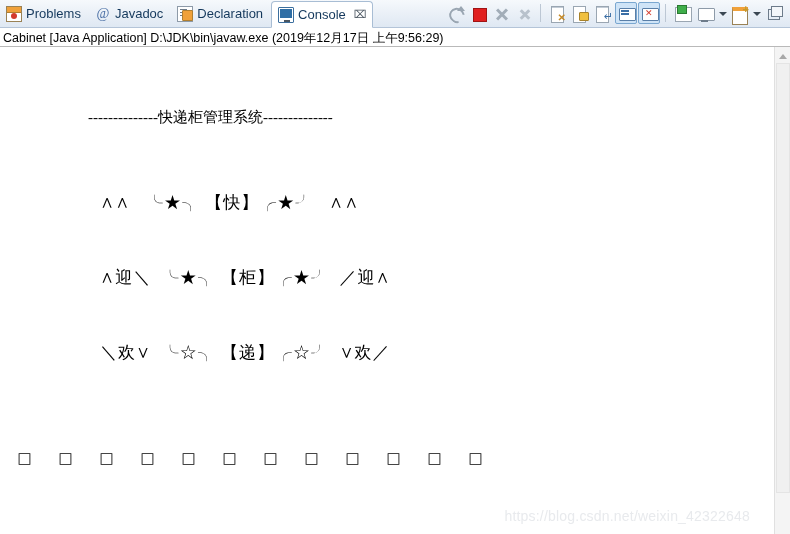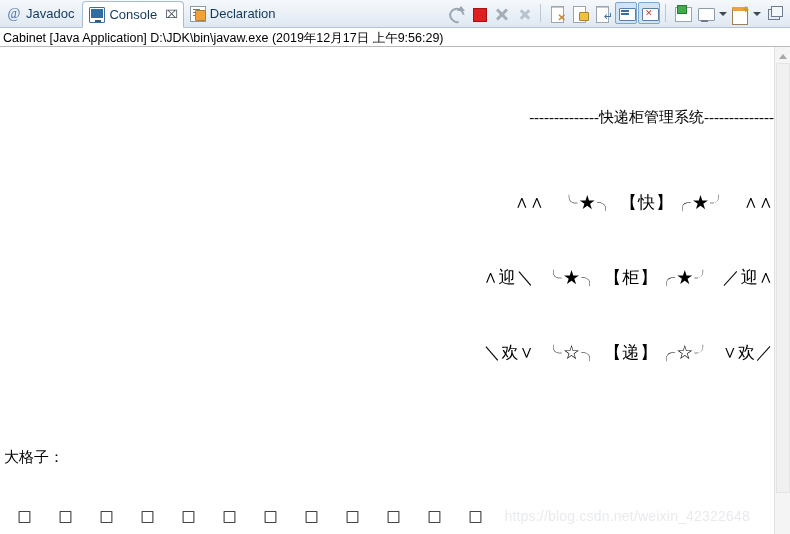--- a/index.html
+++ b/index.html
@@ -263,21 +263,21 @@
     height: 487px;
     overflow: hidden;
     font-family: "Liberation Serif", serif;
     font-size: 15px;
     color: #000000;
     padding: 4px 0 0 4px;
     white-space: pre;
     line-height: 19px;
   }
 
-  .ln { white-space: pre; height: 19px; line-height: 19px; text-align: right; }
+  .ln { white-space: pre; height: 19px; line-height: 19px; }
 
   
   .banner { padding-left: 84px; letter-spacing: 0px; font-size: 15px; }
   .artline { padding-left: 96px; font-size: 17px; line-height: 37px; height: 37px; letter-spacing: 1px; }
 
   
   .sec-label { font-size: 15px; line-height: 20px; height: 20px; }
   .boxrow {
     display: flex; align-items: flex-end; height: 21px;
     font-family: "DejaVu Sans", sans-serif;
@@ -321,35 +321,39 @@
 </style>
 </head>
 <body>
 
 <div id="app">
 
   <div class="tabbar">
 
     <div class="tabs">
 
+      <div class="tab">
+        <span class="ticon ic-problems"></span>
+        <span class="tab-label">Problems</span>
+      </div>
 
       <div class="tab">
         <span class="ticon ic-javadoc">@</span>
         <span class="tab-label">Javadoc</span>
       </div>
 
+      <div class="tab">
+        <span class="ticon ic-declaration"></span>
+        <span class="tab-label">Declaration</span>
+      </div>
+
       <div class="tab active">
         <span class="ticon ic-console"></span>
         <span class="tab-label">Console</span>
         <span class="tab-close">⌧</span>
-      </div>
-
-      <div class="tab">
-        <span class="ticon ic-declaration"></span>
-        <span class="tab-label">Declaration</span>
       </div>
 
     </div>
 
     <div class="toolbar">
       <span class="tbtn g-relaunch"></span>
       <span class="tbtn g-stop"></span>
       <span class="tbtn g-removeall"></span>
       <span class="tbtn g-removelaunch"></span>
 
@@ -380,21 +384,20 @@
 
     <div class="console-out">
 
       <div class="ln banner">--------------快递柜管理系统--------------</div>
 
       <div class="ln artline">∧∧   ╰★╮ 【快】╭★╯   ∧∧</div>
       <div class="ln artline">∧迎＼  ╰★╮ 【柜】╭★╯  ／迎∧</div>
       <div class="ln artline">＼欢∨  ╰☆╮ 【递】╭☆╯  ∨欢／</div>
 
       
-      <div class="sec-label">大格子：</div>
       <div class="boxrow">
         <span class="cell box">□</span>
         <span class="cell box">□</span>
         <span class="cell box">□</span>
         <span class="cell box">□</span>
         <span class="cell box">□</span>
         <span class="cell box">□</span>
         <span class="cell box">□</span>
         <span class="cell box">□</span>
         <span class="cell box">□</span>

